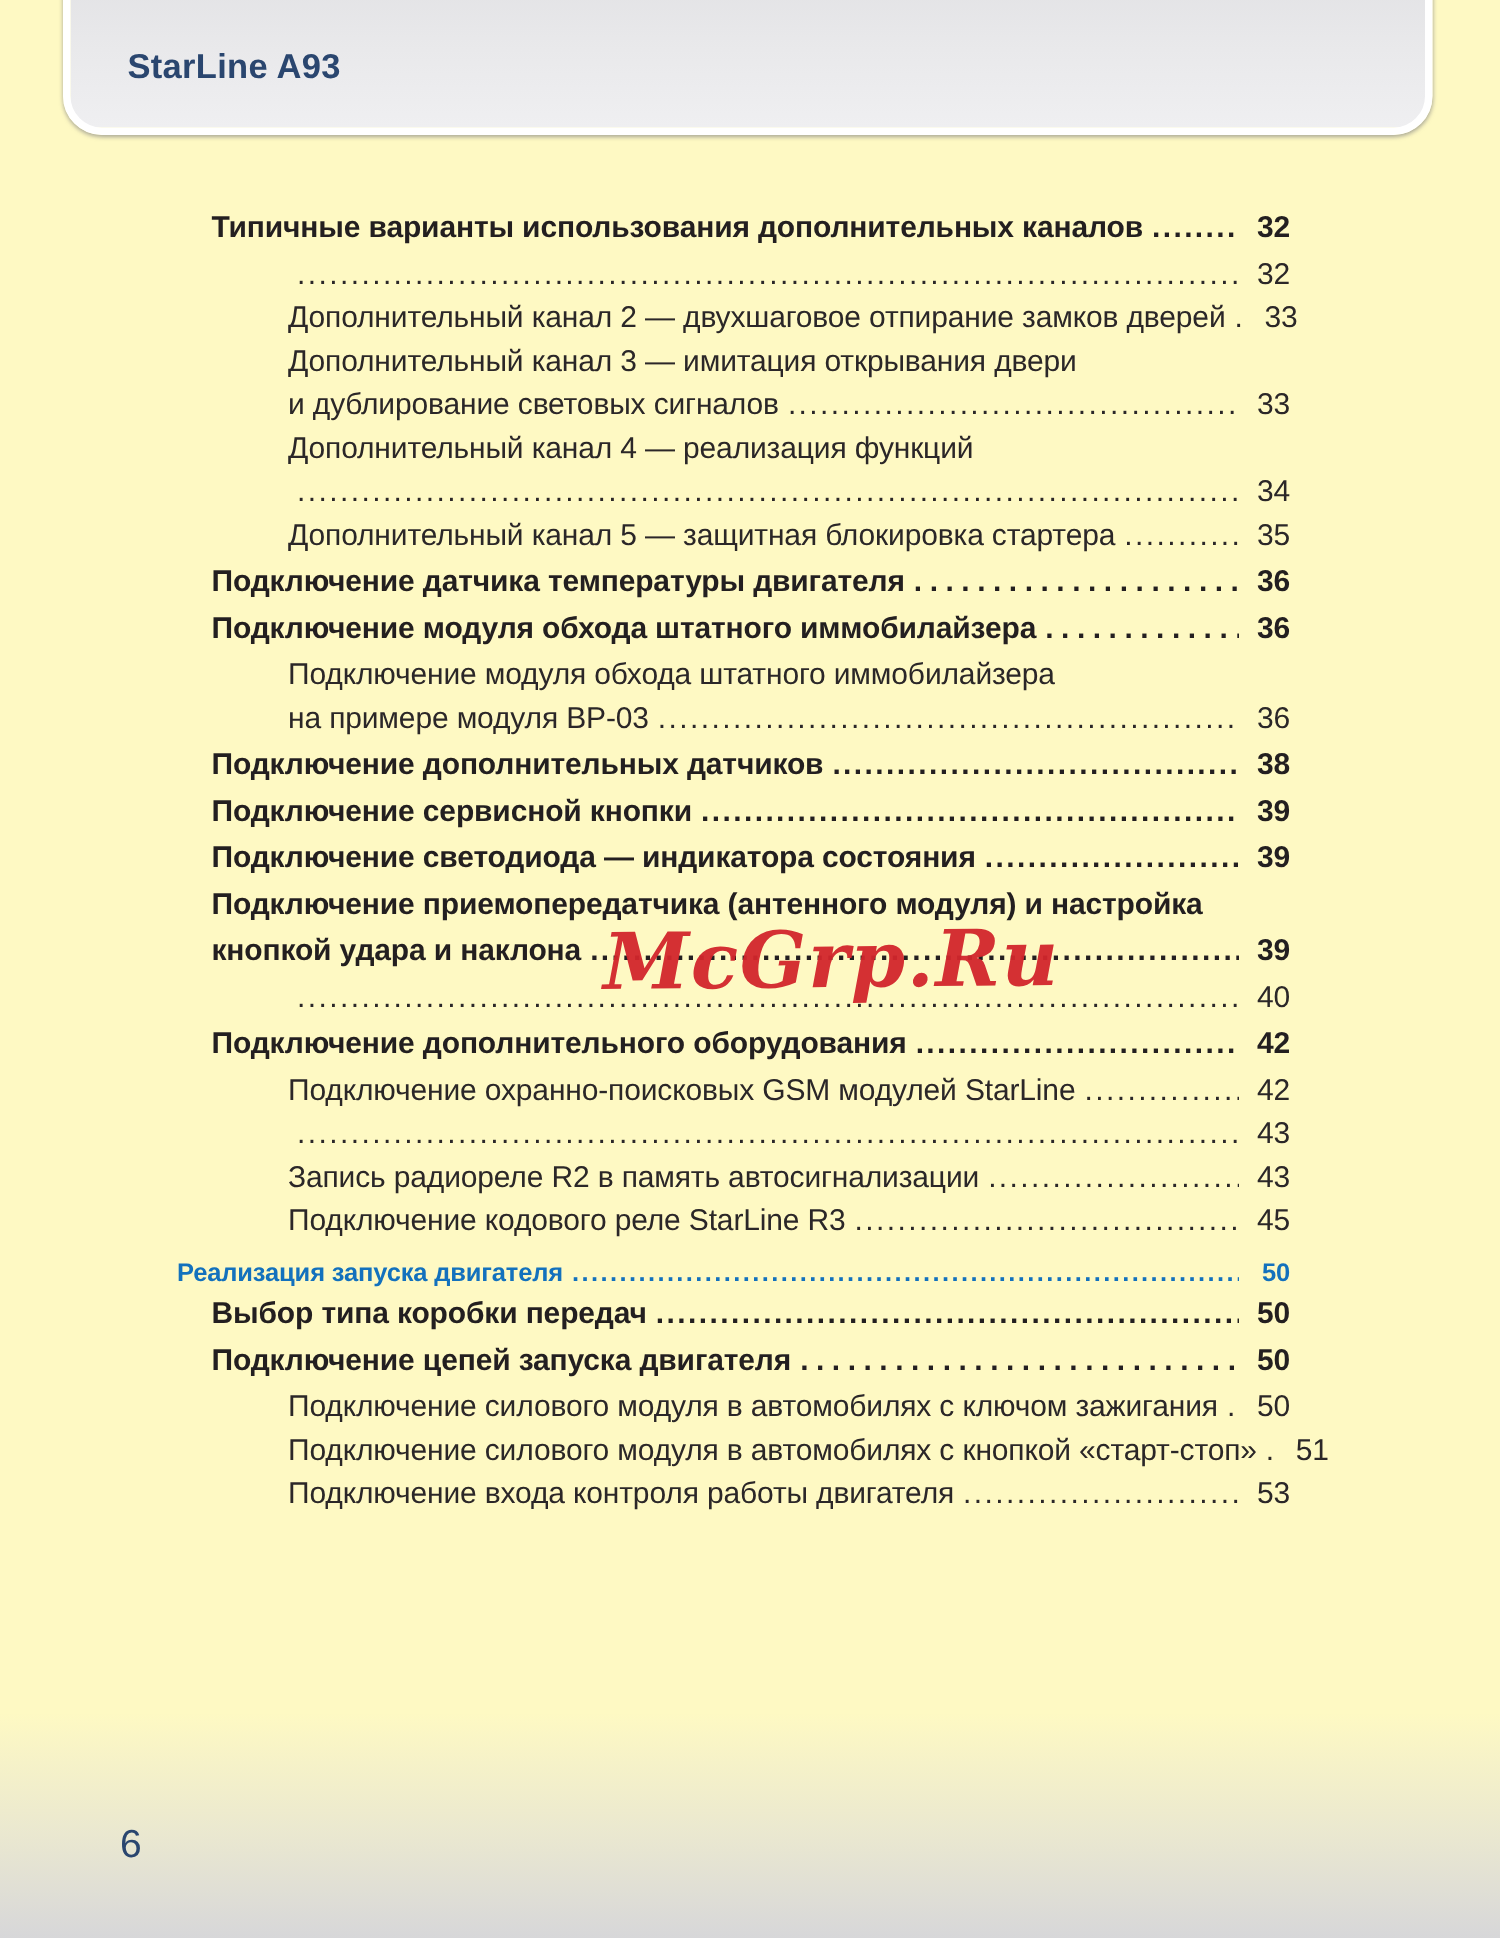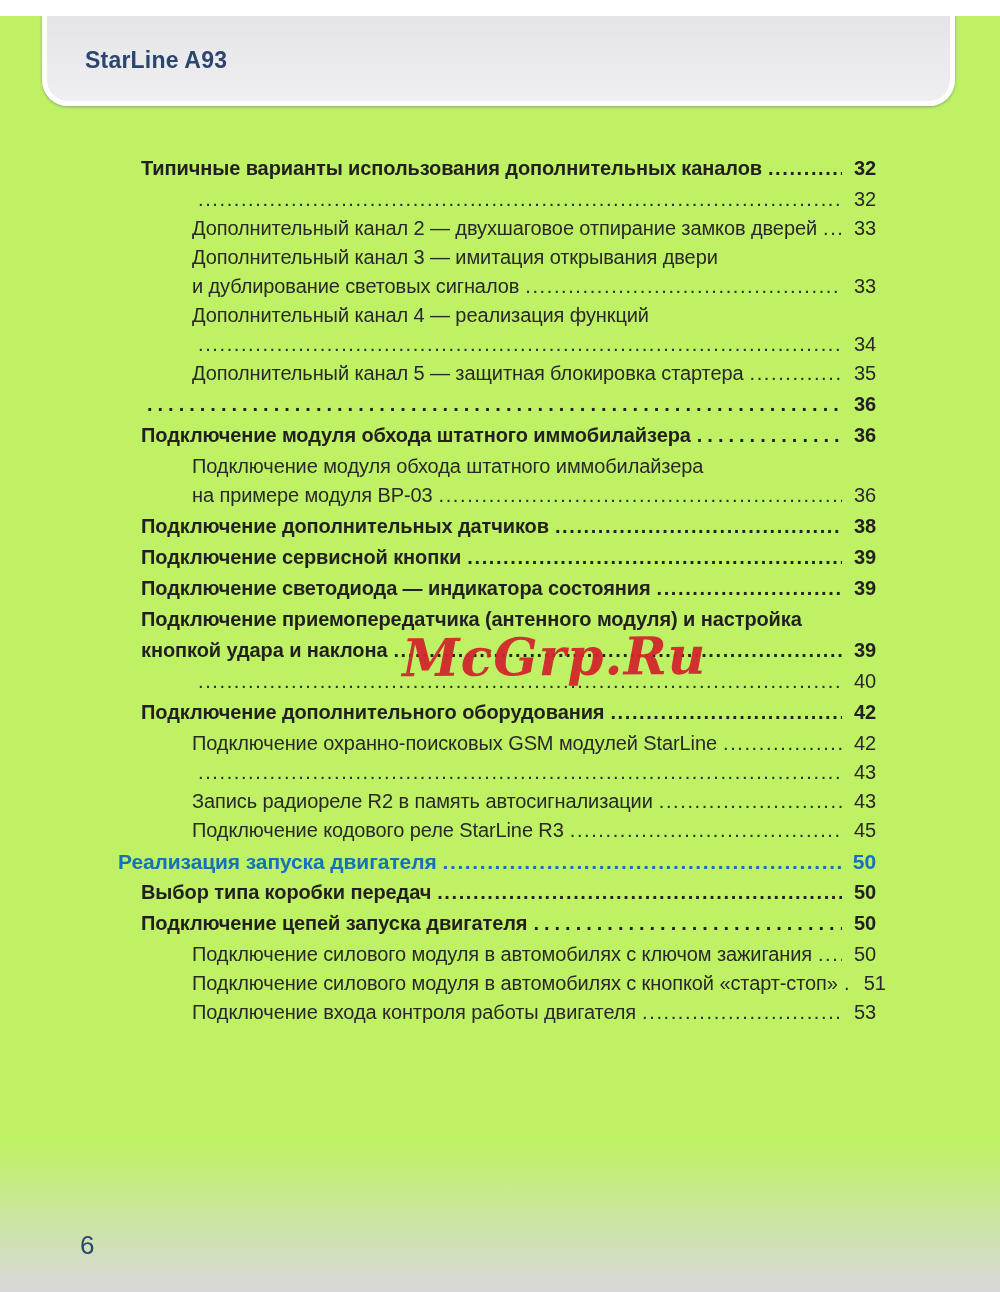--- a/index.html
+++ b/index.html
@@ -1,41 +1,41 @@
 <!DOCTYPE html>
 <html><head>
 <meta charset="utf-8">
 <style>
   html,body{margin:0;padding:0;}
   body{
     width:1000px;height:1292px;position:relative;overflow:hidden;
     background:#ffffff;
     font-family:"Liberation Sans","DejaVu Sans",sans-serif;
   }
-  .page{position:absolute;inset:0;background:#bef264;overflow:hidden;margin-top:16px;}
+  .page{position:absolute;inset:0;background:#fef9c3;overflow:hidden;}
 
   
   .header-bar{
     position:absolute;left:42px;top:-36px;width:903px;height:116px;
     background:linear-gradient(180deg,#e0e0e3 0%,#e9e9eb 55%,#efeff1 100%);
     border:5px solid #ffffff;border-radius:26px;
     box-shadow:0 1px 3px rgba(110,110,118,.6);
   }
   .header-title{
     position:absolute;left:38px;top:62px;
     font-size:23px;font-weight:700;color:#2a466f;letter-spacing:.2px;
   }
 
   
-  .toc{position:absolute;left:118px;top:139px;right:124px;color:#2b2728;}
+  .toc{position:absolute;left:118px;top:139px;right:140px;color:#2b2728;}
   .row{display:flex;align-items:baseline;height:29px;font-size:20px;letter-spacing:-0.1px;}
   .row.b{font-weight:700;color:#231f20;margin:2px 0;}
   .row.l1{padding-left:23px;}
   .row.l2{padding-left:74px;}
-  .row.l0{font-size:21px;padding-left:0;}
+  .row.l0{font-size:17px;padding-left:0;align-items:center;}
   .row.accent{color:#1371bd;}
   .txt{white-space:nowrap;}
   .dots{flex:1;overflow:hidden;white-space:nowrap;margin:0 4px 0 6px;min-width:8px;}
   .dots::after{
     content:"....................................................................................................................................................................................................";
     letter-spacing:1.6px;font-weight:inherit;
   }
   .row.sparse .dots::after{letter-spacing:5px;}
   .pg{text-align:right;min-width:30px;flex:none;}
 
@@ -97,20 +97,21 @@
       <div class="row l2">
         <span class="dots"></span>
         <span class="pg">34</span>
       </div>
       <div class="row l2">
         <span class="txt">Дополнительный канал 5 — защитная блокировка стартера</span>
         <span class="dots"></span>
         <span class="pg">35</span>
       </div>
       <div class="row l1 b sparse">
+        <span class="txt">Подключение датчика температуры двигателя</span>
         <span class="dots"></span>
         <span class="pg">36</span>
       </div>
       <div class="row l1 b sparse">
         <span class="txt">Подключение модуля обхода штатного иммобилайзера</span>
         <span class="dots"></span>
         <span class="pg">36</span>
       </div>
       <div class="row l2">
         <span class="txt">Подключение модуля обхода штатного иммобилайзера</span>

